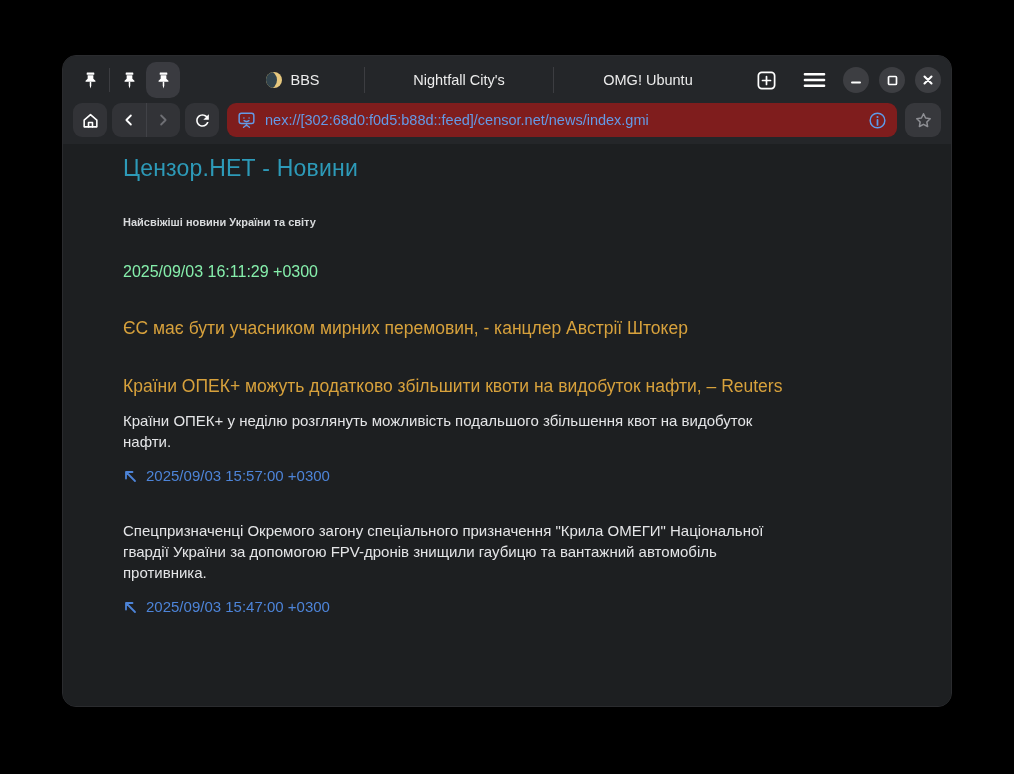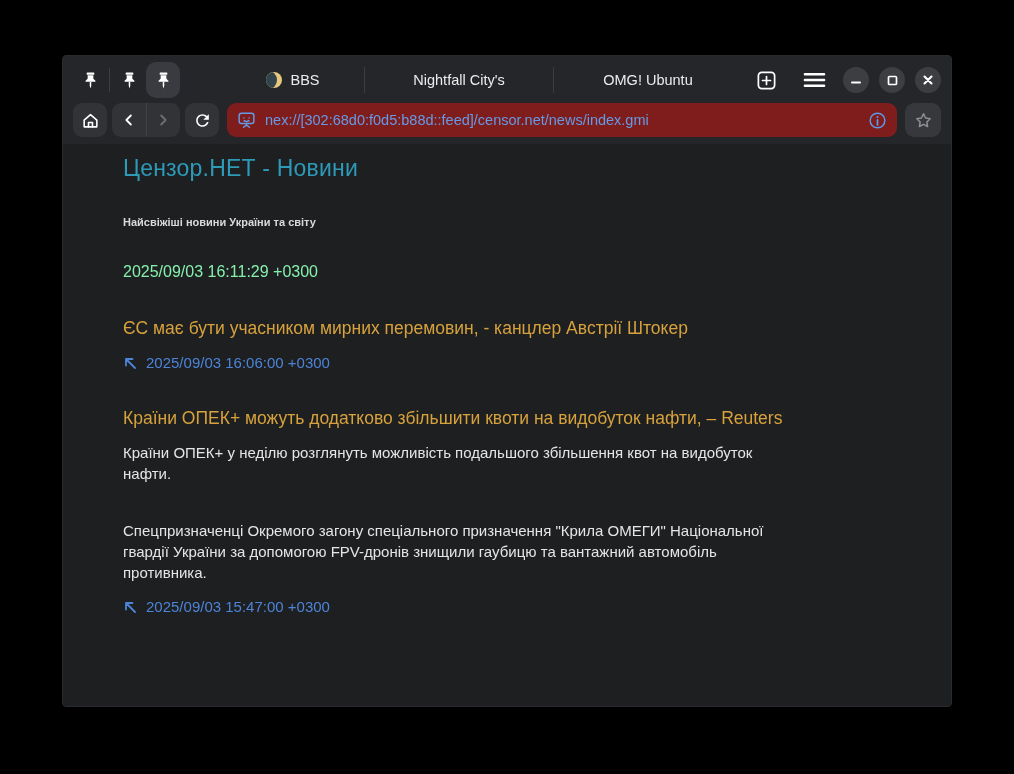--- a/index.html
+++ b/index.html
@@ -1,19 +1,19 @@
 <!DOCTYPE html>
 <html><head>
 <meta charset="utf-8">
 <style>
   * { margin:0; padding:0; box-sizing:border-box; }
   html,body { width:1014px; height:774px; background:#000; overflow:hidden;
               font-family:"Liberation Sans","DejaVu Sans",sans-serif; }
   .window { position:absolute; left:62px; top:55px; width:890px; height:652px;
-            background:#1d1f21; border-radius:4px; overflow:hidden;
+            background:#1d1f21; border-radius:14px; overflow:hidden;
             border:1px solid #2a2b2e; display:flex; flex-direction:column; }
   .chrome { background:#242629; padding:4px 10px 7px 10px; }
   
   .tabbar { height:40px; display:flex; align-items:center; }
   .pin-btn { width:34px; height:36px; border-radius:10px; display:flex; align-items:center;
              justify-content:center; cursor:pointer; }
   .pin-btn.active { background:#3a3b40; }
   .vsep { width:1px; height:24px; background:#3c3d41; margin:0 2px; }
   .tabs { display:flex; align-items:center; height:36px; margin-left:42px; }
   .tab { height:36px; display:flex; align-items:center; justify-content:center; gap:8px;
@@ -219,33 +219,33 @@
     </div>
   </div>
 
   <div class="content">
     <div class="page-title">Цензор.НЕТ - Новини</div>
     <div class="page-subtitle">Найсвіжіші новини України та світу</div>
     <div class="page-stamp">2025/09/03 16:11:29 +0300</div>
 
     <div class="news-item">
       <div class="news-title">ЄС має бути учасником мирних перемовин, - канцлер Австрії Штокер</div>
-      <div class="news-link">
-        <span>
-          <svg width="14" height="14" viewBox="0 0 14 14" fill="none" stroke="#4d84d8" stroke-width="1.8" stroke-linecap="round" stroke-linejoin="round">
-            <path d="M12 12 L3 3 M3 9.5 V3 h6.5"></path>
-          </svg>
-        </span>
-        <span>2025/09/03 16:06:00 +0300</span>
-      </div>
     </div>
 
     <div class="news-item">
       <div class="news-title">Країни ОПЕК+ можуть додатково збільшити квоти на видобуток нафти, – Reuters</div>
       <div class="news-body">Країни ОПЕК+ у неділю розглянуть можливість подальшого збільшення квот на видобуток нафти.</div>
+      <div class="news-link">
+        <span>
+          <svg width="14" height="14" viewBox="0 0 14 14" fill="none" stroke="#4d84d8" stroke-width="1.8" stroke-linecap="round" stroke-linejoin="round">
+            <path d="M12 12 L3 3 M3 9.5 V3 h6.5"></path>
+          </svg>
+        </span>
+        <span>2025/09/03 15:57:00 +0300</span>
+      </div>
     </div>
 
     <div class="news-item">
       <div class="news-body">Спецпризначенці Окремого загону спеціального призначення "Крила ОМЕГИ" Національної гвардії України за допомогою FPV-дронів знищили гаубицю та вантажний автомобіль противника.</div>
       <div class="news-link">
         <span>
           <svg width="14" height="14" viewBox="0 0 14 14" fill="none" stroke="#4d84d8" stroke-width="1.8" stroke-linecap="round" stroke-linejoin="round">
             <path d="M12 12 L3 3 M3 9.5 V3 h6.5"></path>
           </svg>
         </span>

